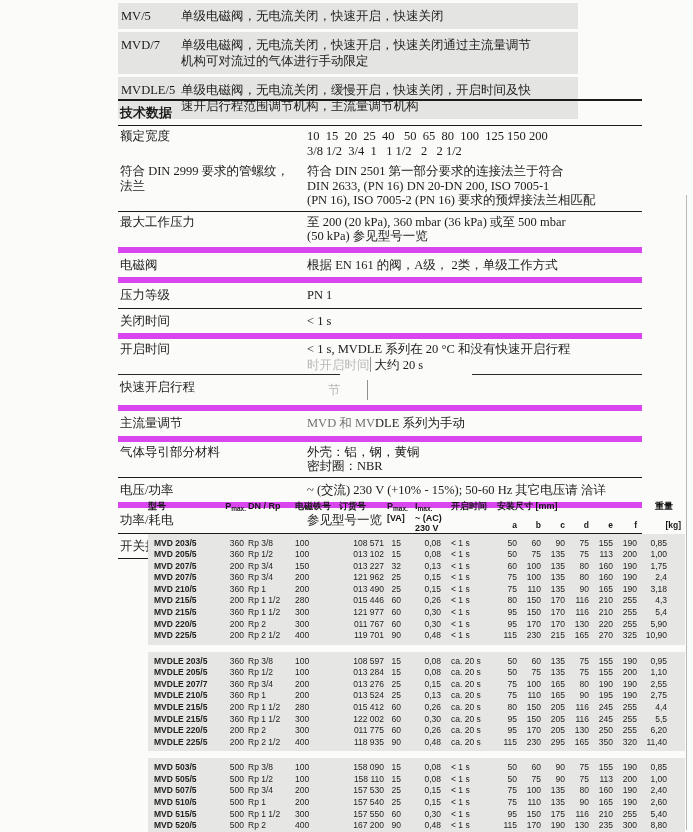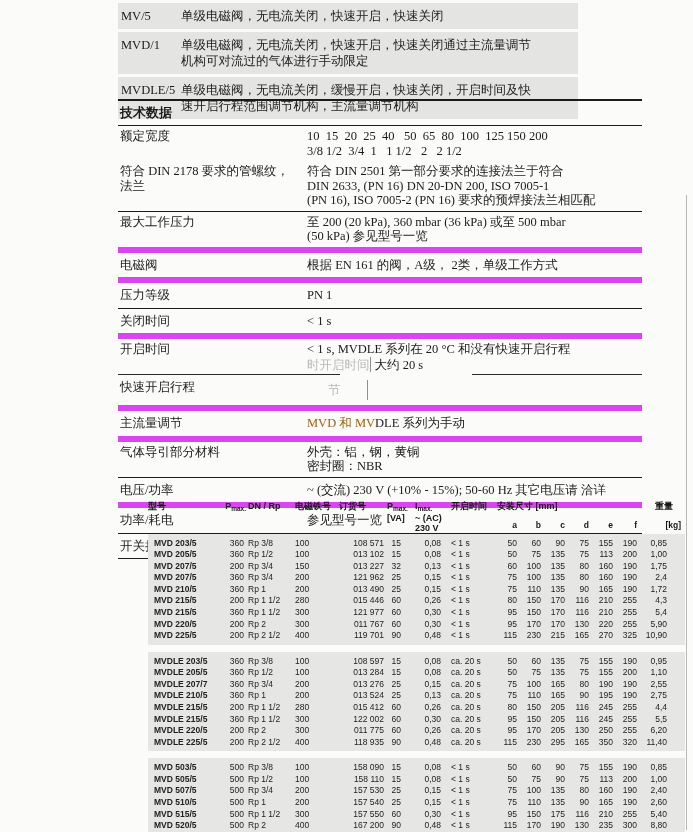--- a/index.html
+++ b/index.html
@@ -18,21 +18,21 @@
   .tech-row.single{padding:5px 0 5px 2px;}
   .tech-row.rule-thin{border-top:6px solid #d946ef;}
   .tech-row.rule-med{border-top:1.5px solid #1b1b1b;}
   .tech-row.rule-gap{position:relative;font-family:Liberation Serif, serif;}
   .tech-row.rule-gap::before{content:"";position:absolute;left:0;top:-1px;height:1px;width:100%;
      background:linear-gradient(to right,#2a2a2a 0 222px,transparent 222px 354px,#2a2a2a 354px 100%);}
   .tech-end{border-top:1.5px solid #1b1b1b;height:1px;}
   .tech-label{width:187px;flex:none;font-size:12.5px;line-height:14.5px;}
   .tech-value{flex:1;font-size:12.5px;line-height:14.5px;white-space:pre-wrap;}
   .ghost{color:#b8b8b6;}
-  .faded{color:#a16207;}
+  .faded{color:#737373;}
   .vline{display:inline-block;width:1px;height:15px;background:#8f8f8d;vertical-align:-3px;margin-right:4px;}
   .vline-tall{display:inline-block;width:1px;height:20px;background:#8f8f8d;vertical-align:-6px;}
   .g-indent{display:inline-block;margin-left:21px;}
   .v-indent{margin-left:26px;}
   
   .typetable{position:absolute;left:148px;top:497px;width:537px;
              font-family:"Liberation Sans", sans-serif;}
   table{border-collapse:collapse;table-layout:fixed;width:537px;}
   th{font-weight:bold;font-size:9px;line-height:10.5px;vertical-align:top;padding:4px 0 0 0;
      text-align:left;white-space:nowrap;color:#161616;}
@@ -58,21 +58,21 @@
 <div class="page">
 
   <section class="models" id="models">
       <div class="model-row">
         <div class="model-code">MV/5</div>
         <div class="model-desc">
           <div>单级电磁阀，无电流关闭，快速开启，快速关闭</div>
         </div>
       </div>
       <div class="model-row">
-        <div class="model-code">MVD/1</div>
+        <div class="model-code">MVD/7</div>
         <div class="model-desc">
           <div>单级电磁阀，无电流关闭，快速开启，快速关闭通过主流量调节</div>
           <div>机构可对流过的气体进行手动限定</div>
         </div>
       </div>
       <div class="model-row">
         <div class="model-code">MVDLE/5</div>
         <div class="model-desc">
           <div>单级电磁阀，无电流关闭，缓慢开启，快速关闭，开启时间及快</div>
           <div>速开启行程范围调节机构，主流量调节机构</div>
@@ -84,21 +84,21 @@
     <div class="tech-heading">技术数据</div>
     <div id="techRows">
         <div class="tech-row ">
           <div class="tech-label">
             <div>额定宽度</div>
           </div>
           <div class="tech-value"><div>10  15  20  25  40   50  65  80  100  125 150 200</div><div>3/8 1/2  3/4  1   1 1/2   2   2 1/2</div></div>
         </div>
         <div class="tech-row ">
           <div class="tech-label">
-            <div>符合 DIN 2178 要求的管螺纹，</div>
+            <div>符合 DIN 2999 要求的管螺纹，</div>
             <div>法兰</div>
           </div>
           <div class="tech-value"><div>符合 DIN 2501 第一部分要求的连接法兰于符合</div><div>DIN 2633, (PN 16) DN 20-DN 200, ISO 7005-1</div><div>(PN 16), ISO 7005-2 (PN 16) 要求的预焊接法兰相匹配</div></div>
         </div>
         <div class="tech-row rule-med">
           <div class="tech-label">
             <div>最大工作压力</div>
           </div>
           <div class="tech-value"><div>至 200 (20 kPa), 360 mbar (36 kPa) 或至 500 mbar</div><div>(50 kPa) 参见型号一览</div></div>
         </div>
@@ -285,21 +285,21 @@
             <td class="num pr3">013 490</td>
             <td class="num pr14">25</td>
             <td class="num pr10">0,15</td>
             <td>&lt; 1 s</td>
             <td class="num pr4">75</td>
             <td class="num pr4">110</td>
             <td class="num pr4">135</td>
             <td class="num pr4">90</td>
             <td class="num pr4">165</td>
             <td class="num pr4">190</td>
-            <td class="num pr18">1,72</td>
+            <td class="num pr18">3,18</td>
           </tr>
           <tr>
             <td class="td-model">MVD 215/5</td>
             <td class="num pr4">200</td>
             <td>Rp 1 1/2</td>
             <td>280</td>
             <td class="num pr3">015 446</td>
             <td class="num pr14">60</td>
             <td class="num pr10">0,26</td>
             <td>&lt; 1 s</td>

